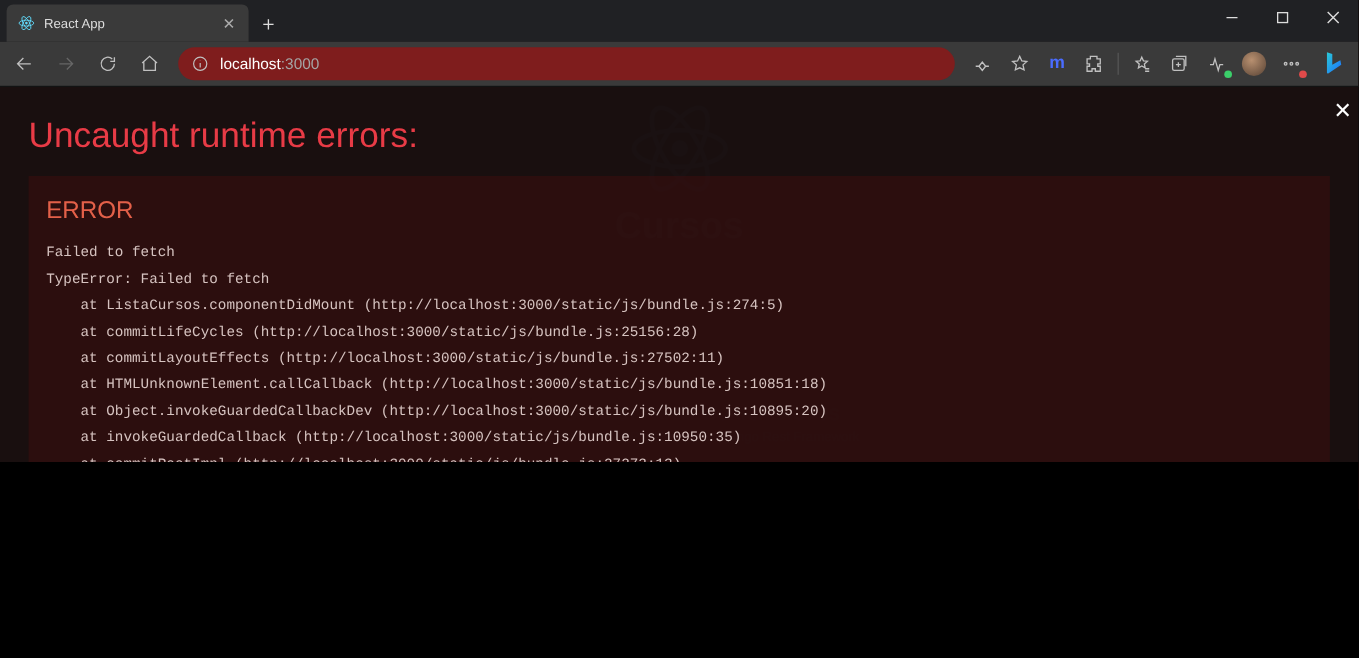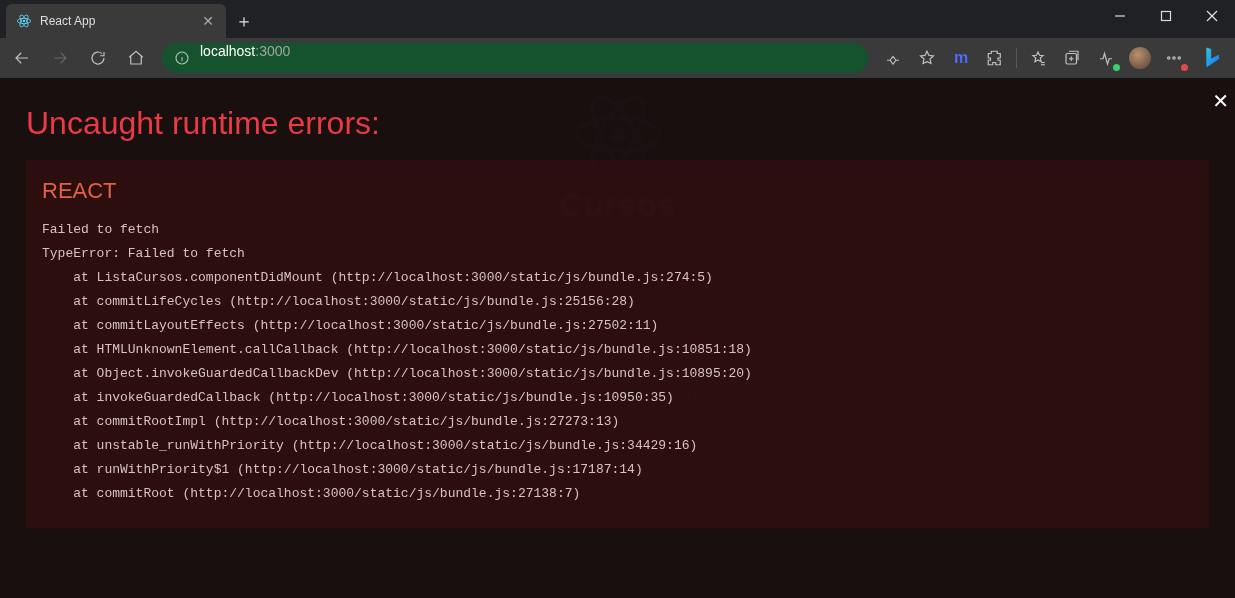--- a/index.html
+++ b/index.html
@@ -15,37 +15,37 @@
     --error-red:#E83B46;
     --error-head:#E36049;
     --pre-color:#d6c3c0;
     --overlay-bg:rgba(26,15,15,0.92);
     --error-pane:rgba(60,15,15,0.55);
     --icon:#c0c0c0;
     --url-dim:#a5a5a5;
     --url-bold:#fff;
   }
   html,body{margin:0;padding:0;width:1235px;height:598px;overflow:hidden;font-family:"Segoe UI",Arial,sans-serif;background:#000;}
-  .window{width:1235px;height:598px;background:var(--bg-page);display:flex;flex-direction:column;position:relative;}
+  .window{width:1235px;height:420px;background:var(--bg-page);display:flex;flex-direction:column;position:relative;}
   
   .titlebar{height:var(--titlebar-h);background:#202124;display:flex;align-items:flex-end;justify-content:space-between;}
   .tabs{display:flex;align-items:flex-end;height:100%;}
   .tab{display:flex;align-items:center;height:34px;background:var(--tab-active);border-radius:6px 6px 0 0;padding:0 10px 0 10px;margin-left:6px;min-width:200px;max-width:230px;gap:8px;}
   .tab .fav{width:16px;height:16px;flex:0 0 16px;}
   .tab .title{color:var(--text-light);font-size:12px;white-space:nowrap;overflow:hidden;text-overflow:ellipsis;flex:1;}
   .tab .close{color:var(--text-dim);font-size:14px;line-height:1;flex:0 0 auto;padding:2px;}
   .newtab{width:32px;height:32px;display:flex;align-items:center;justify-content:center;color:var(--text-light);font-size:18px;margin-left:2px;margin-bottom:1px;}
   .win-controls{display:flex;height:100%;}
   .win-btn{width:46px;height:32px;display:flex;align-items:center;justify-content:center;color:var(--text-light);}
   
   .toolbar{height:var(--toolbar-h);background:#3a3a3a;display:flex;align-items:center;padding:0 6px 0 4px;gap:2px;border-bottom:1px solid #111;}
   .tbtn{width:36px;height:32px;display:flex;align-items:center;justify-content:center;color:var(--icon);border-radius:4px;}
   .tbtn svg{width:18px;height:18px;stroke:var(--icon);fill:none;stroke-width:1.6;}
   .tbtn.disabled svg{stroke:#666;}
-  .addr{flex:1;height:30px;background:#14532d;border-radius:16px;display:flex;padding:0 12px;gap:10px;margin:0 6px;}
+  .addr{flex:1;height:30px;background:#7f1d1d;border-radius:16px;display:flex;align-items:center;padding:0 12px;gap:10px;margin:0 6px;}
   .addr .lock{flex:0 0 16px;display:flex;align-items:center;}
   .addr .url{font-size:14px;color:var(--url-dim);}
   .addr .url b{color:var(--url-bold);font-weight:500;}
   .right-icons{display:flex;align-items:center;gap:0;}
   .right-icons .tbtn{width:34px;}
   .divider{width:1px;height:20px;background:#5a5a5a;margin:0 4px;}
   .bing{width:34px;height:34px;border-radius:50%;display:flex;align-items:center;justify-content:center;margin-left:4px;}
   .bing svg{width:26px;height:26px;}
   .m-icon{color:#4a6cff;font-weight:800;font-size:16px;font-family:Arial;}
   .badge{position:relative;}
@@ -227,21 +227,21 @@
       <div class="bg-card">
         <div class="line1">DJANGO REST FRAMEWORK/REACT JS</div>
         <div class="line2">Aprenda a criar uma API utilizando o Django Rest Framework</div>
       </div>
     </div>
 
     <div class="err-overlay">
       <div class="err-close">✕</div>
       <h1 class="err-h1">Uncaught runtime errors:</h1>
       <div class="err-box">
-        <div class="err-label">REACT</div>
+        <div class="err-label">ERROR</div>
         <pre class="err-pre" id="stack">Failed to fetch
 TypeError: Failed to fetch
     at ListaCursos.componentDidMount (http://localhost:3000/static/js/bundle.js:274:5)
     at commitLifeCycles (http://localhost:3000/static/js/bundle.js:25156:28)
     at commitLayoutEffects (http://localhost:3000/static/js/bundle.js:27502:11)
     at HTMLUnknownElement.callCallback (http://localhost:3000/static/js/bundle.js:10851:18)
     at Object.invokeGuardedCallbackDev (http://localhost:3000/static/js/bundle.js:10895:20)
     at invokeGuardedCallback (http://localhost:3000/static/js/bundle.js:10950:35)
     at commitRootImpl (http://localhost:3000/static/js/bundle.js:27273:13)
     at unstable_runWithPriority (http://localhost:3000/static/js/bundle.js:34429:16)

